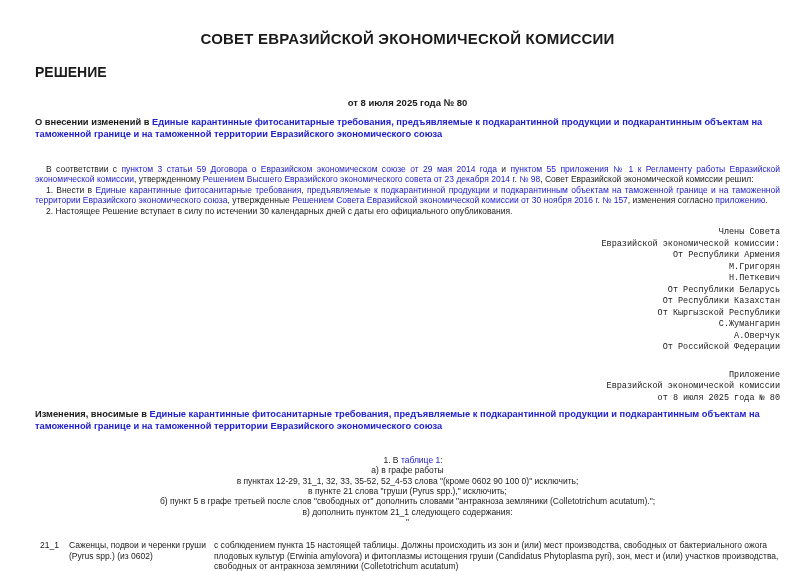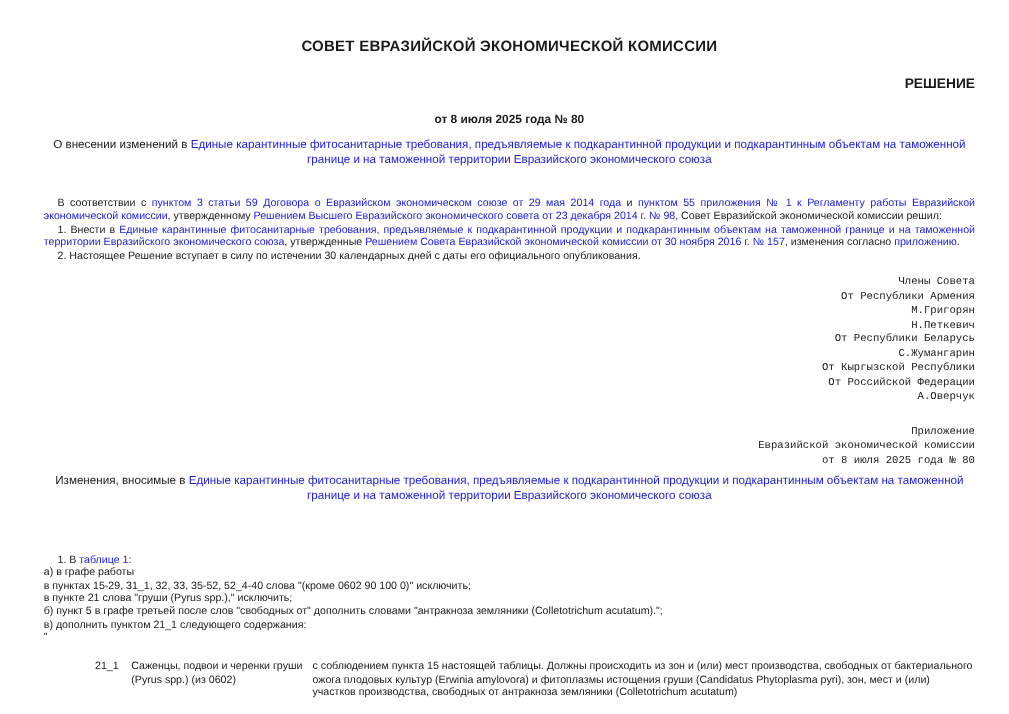--- a/index.html
+++ b/index.html
@@ -4,38 +4,38 @@
 <style>
   html, body { margin: 0; padding: 0; }
   body {
     width: 807px; height: 571px;
     background: #ffffff;
     overflow: hidden;
     font-family: "Liberation Sans", sans-serif;
     color: #1a1a1a;
   }
   .page { padding: 30px 27px 0 35px; }
-  .header-org { font-size: 12px; font-weight: bold; text-align: center; letter-spacing: 0.2px; }
-  .header-type { margin-top: 17px; font-size: 11px; font-weight: bold; text-align: right; }
+  .header-org { font-size: 15px; font-weight: bold; text-align: center; letter-spacing: 0.2px; }
+  .header-type { margin-top: 17px; font-size: 14px; font-weight: bold; text-align: left; }
   .header-date { margin-top: 17px; font-size: 9.5px; font-weight: bold; text-align: center; }
   .doc-title {
     margin-top: 9px;
-    font-size: 9.3px; font-weight: normal;
-    text-align: center; line-height: 11.5px;
+    font-size: 9.3px; font-weight: bold;
+    text-align: left; line-height: 11.5px;
   }
   .doc-link { color: #2222cc; }
   .body-block { margin-top: 24px; font-size: 8.5px; line-height: 10.4px; text-align: justify; }
   .body-block p { margin: 0; text-indent: 11px; }
   .sig-block { margin-top: 11px; font-size: 8.5px; line-height: 11.5px; text-align: right; font-family: Liberation Mono, monospace; }
   .annex-ref { margin-top: 16px; }
   .annex-title { margin-top: 5px; }
-  .amendments { margin-top: 40px; font-size: 8.5px; line-height: 10.3px; }
+  .amendments { margin-top: 23px; font-size: 8.5px; line-height: 10.3px; text-align: center; }
   .amendments p { margin: 0; text-indent: 11px; }
   .trow { margin-top: 13px; display: flex; font-size: 8.5px; line-height: 10.6px; }
-  .tc1 { width: 34px; padding-left: 5px; box-sizing: border-box; flex: none; margin-left: 36px; }
+  .tc1 { width: 34px; padding-left: 5px; box-sizing: border-box; flex: none; }
   .tc2 { width: 145px; flex: none; }
   .tc3 { flex: 1; padding-left: 0; }
 </style>
 </head>
 <body>
 
 <div class="page">
 
   <div class="header-org">СОВЕТ ЕВРАЗИЙСКОЙ ЭКОНОМИЧЕСКОЙ КОМИССИИ</div>
   <div class="header-type">РЕШЕНИЕ</div>
@@ -44,43 +44,45 @@
   <div class="doc-title"><span>О внесении изменений в </span><span class="doc-link">Единые карантинные фитосанитарные требования, предъявляемые к подкарантинной продукции и подкарантинным объектам на таможенной границе и на таможенной территории Евразийского экономического союза</span></div>
 
   <div class="body-block">
     <p><span>В соответствии с </span><span class="doc-link">пунктом 3 статьи 59 Договора о Евразийском экономическом союзе от 29 мая 2014 года</span><span> и </span><span class="doc-link">пунктом 55 приложения № 1 к Регламенту работы Евразийской экономической комиссии</span><span>, утвержденному </span><span class="doc-link">Решением Высшего Евразийского экономического совета от 23 декабря 2014 г. № 98</span><span>, Совет Евразийской экономической комиссии решил:</span></p>
     <p><span>1. Внести в </span><span class="doc-link">Единые карантинные фитосанитарные требования, предъявляемые к подкарантинной продукции и подкарантинным объектам на таможенной границе и на таможенной территории Евразийского экономического союза</span><span>, утвержденные </span><span class="doc-link">Решением Совета Евразийской экономической комиссии от 30 ноября 2016 г. № 157</span><span>, изменения согласно </span><span class="doc-link">приложению</span><span>.</span></p>
     <p><span>2. Настоящее Решение вступает в силу по истечении 30 календарных дней с даты его официального опубликования.</span></p>
   </div>
 
   <div class="sig-block">
       <div>Члены Совета</div>
+      <div>Евразийской экономической комиссии:</div>
       <div>От Республики Армения</div>
       <div>М.Григорян</div>
       <div>Н.Петкевич</div>
       <div>От Республики Беларусь</div>
+      <div>От Республики Казахстан</div>
+      <div>От Кыргызской Республики</div>
       <div>С.Жумангарин</div>
-      <div>От Кыргызской Республики</div>
+      <div>А.Оверчук</div>
       <div>От Российской Федерации</div>
-      <div>А.Оверчук</div>
     </div>
 
   <div class="sig-block annex-ref">
       <div>Приложение</div>
       <div>Евразийской экономической комиссии</div>
       <div>от 8 июля 2025 года № 80</div>
     </div>
 
   <div class="doc-title annex-title"><span>Изменения, вносимые в </span><span class="doc-link">Единые карантинные фитосанитарные требования, предъявляемые к подкарантинной продукции и подкарантинным объектам на таможенной границе и на таможенной территории Евразийского экономического союза</span></div>
 
   <div class="amendments">
     <p><span>1. В </span><span class="doc-link">таблице 1</span><span>:</span></p>
     <div>
         <div>а) в графе работы</div>
-        <div>в пунктах 15-29, 31_1, 32, 33, 35-52, 52_4-40 слова "(кроме 0602 90 100 0)" исключить;</div>
+        <div>в пунктах 12-29, 31_1, 32, 33, 35-52, 52_4-53 слова "(кроме 0602 90 100 0)" исключить;</div>
         <div>в пункте 21 слова "груши (Pyrus spp.)," исключить;</div>
         <div>б) пункт 5 в графе третьей после слов "свободных от" дополнить словами "антракноза земляники (Colletotrichum acutatum).";</div>
         <div>в) дополнить пунктом 21_1 следующего содержания:</div>
         <div>"</div>
       </div>
   </div>
 
   <div class="trow">
     <div class="tc1">21_1</div>
     <div class="tc2">Саженцы, подвои и черенки груши (Pyrus spp.) (из 0602)</div>

